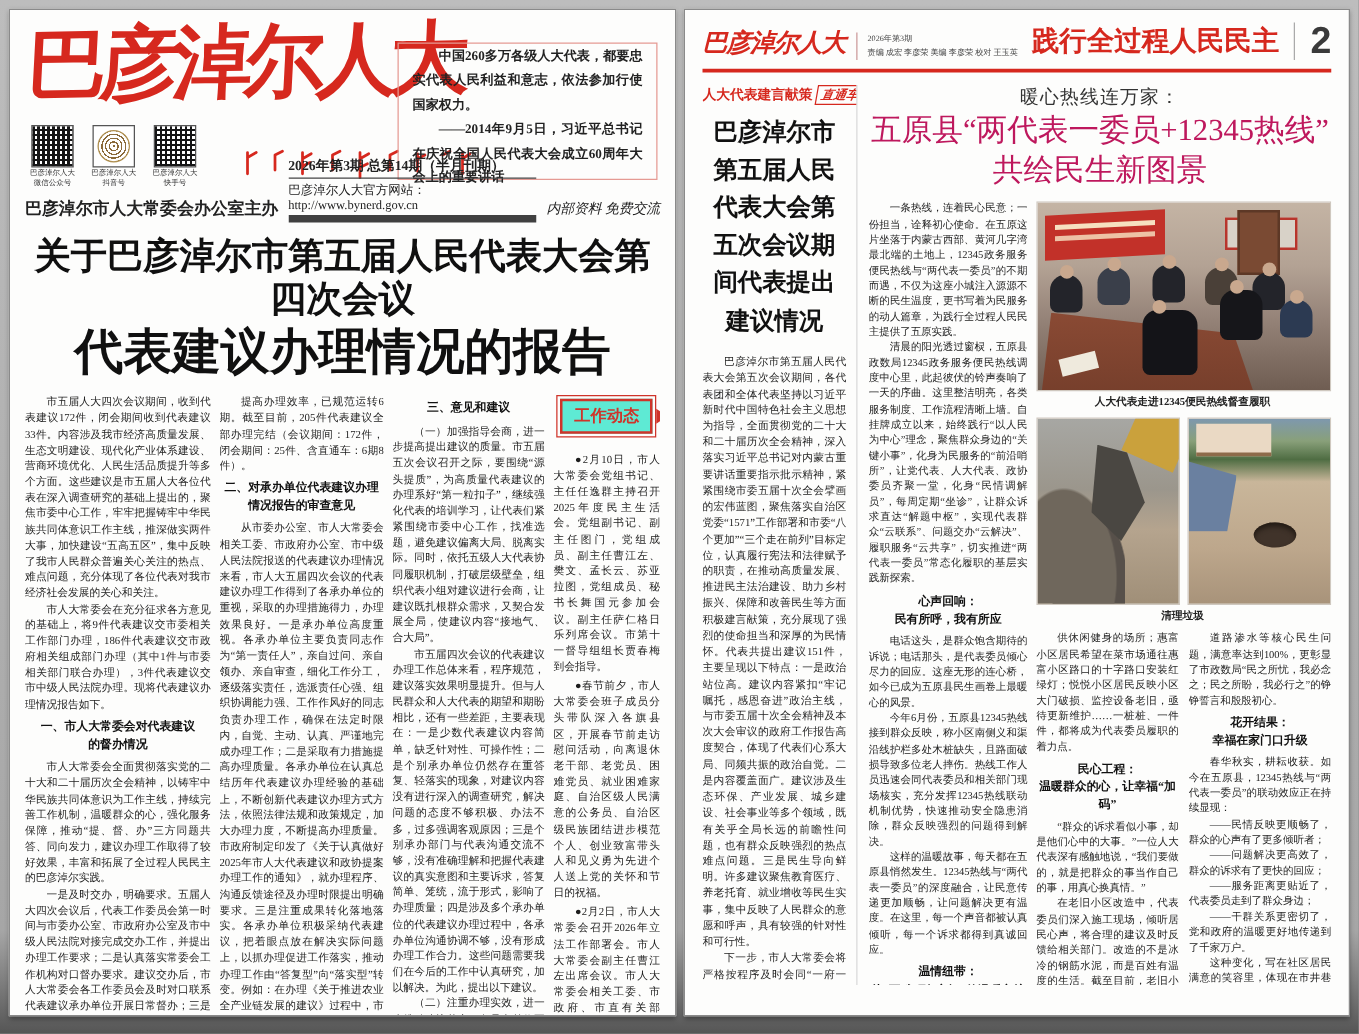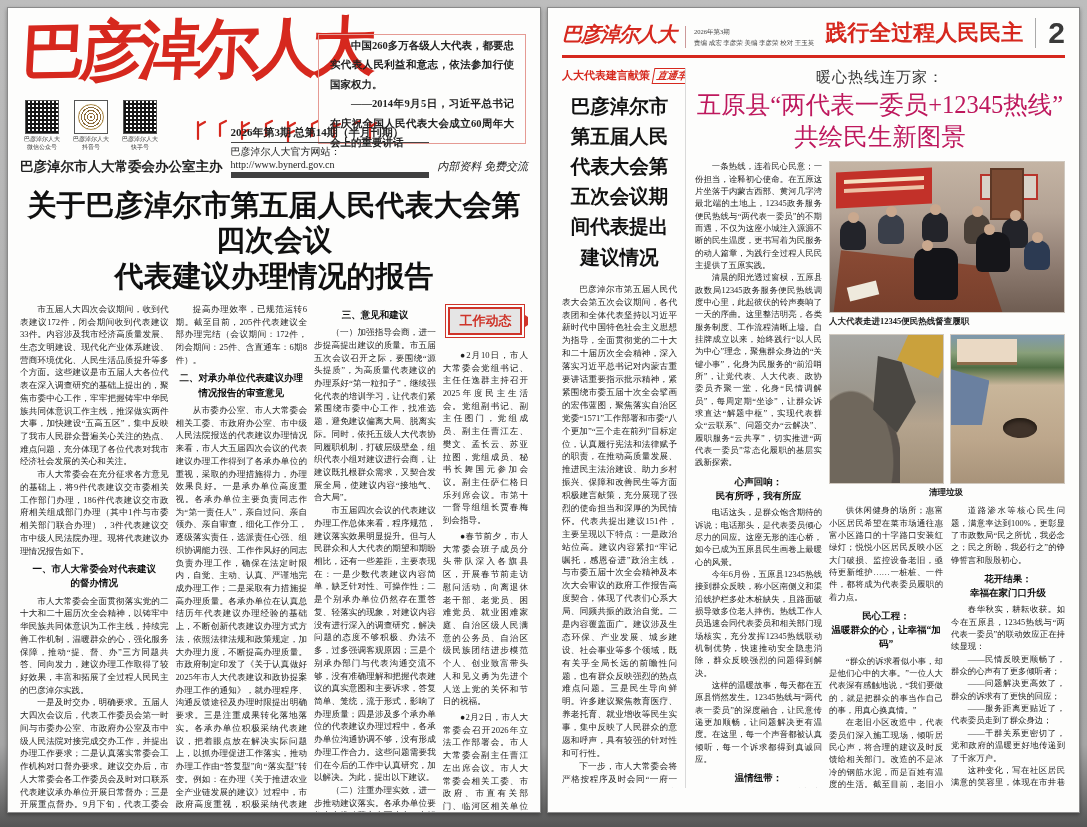--- a/index.html
+++ b/index.html
@@ -27,30 +27,30 @@
 .issue-row { position:absolute; left:0; right:0; bottom:0; display:flex; align-items:flex-end; gap:8px; }
 .organizer { font-size:13.5px; font-weight:bold; white-space:nowrap; padding-bottom:2px; }
 .issue-center { flex:1; text-align:left; border-bottom:6px solid #404040; }
 .issue-no { font-size:11px; font-weight:bold; border-bottom:1px solid #444; padding-bottom:2px; }
 .website { font-size:10px; padding:2px 0 2px 0; }
 .note { font-size:11px; font-style:italic; white-space:nowrap; padding-bottom:4px; color:#222; }
 
 
 .headline { margin-top:10px; text-align:center; font-weight:900; color:#101010; font-family:"Liberation Sans","DejaVu Sans",sans-serif; }
 .headline .h-l1 { font-size:29px; letter-spacing:0px; line-height:1.2; }
-.headline .h-l2 { font-size:29px; line-height:1.25; }
+.headline .h-l2 { font-size:39px; line-height:1.25; }
 .columns { margin-top:9px; display:flex; gap:7px; height:528px; overflow:hidden; }
 .col { overflow:hidden; }
 .col-1 { flex-basis:30.5%; }
 .col-2 { flex-basis:27%; }
 .col-3 { flex-basis:25%; }
 .col-news { flex-basis:17.5%; }
 .para, .col p { font-size:8.6px; line-height:1.48; text-align:justify; text-indent:2em; color:#1d1d1d; }
 .sec-head { font-size:9.5px; font-weight:bold; text-align:center; margin:5px 0 4px 0; white-space:pre-line; line-height:1.5; color:#111; }
-.work-label { position:relative; width:74px; margin:4px auto 14px auto; border:2px solid #cf342a; outline:1px solid #cf342a; outline-offset:2px; color:#cf342a; font-weight:bold; font-size:13px; text-align:center; padding:3px 0; background:#e5e5e5; }
+.work-label { position:relative; width:74px; margin:4px auto 14px auto; border:2px solid #cf342a; outline:1px solid #cf342a; outline-offset:2px; color:#cf342a; font-weight:bold; font-size:13px; text-align:center; padding:3px 0; background:#5eead4; }
 .work-label::after { content:""; position:absolute; right:-14px; top:50%; transform:translateY(-50%); border-left:9px solid #cf342a; border-top:6px solid transparent; border-bottom:6px solid transparent; }
 .news-item { font-size:8.4px; line-height:1.55; text-align:justify; text-indent:2em; margin-bottom:3px; }
 
 
 .rp-header { display:flex; align-items:flex-end; }
 .rp-logo { color:#d6281e; font-size:20px; font-weight:bold; font-style:italic; letter-spacing:-1px; white-space:nowrap; }
 .rp-meta { margin-left:9px; padding-left:8px; border-left:1px solid #c99; font-size:6.5px; color:#444; line-height:1.7; }
 .rp-slogan { margin-left:auto; color:#d6281e; font-weight:900; font-size:22px; white-space:nowrap; font-family:"Liberation Sans","DejaVu Sans",sans-serif; }
 .rp-pagenum { font-size:30px; font-weight:bold; color:#3a3a3a; margin-left:12px; padding-left:12px; border-left:1px solid #aaa; line-height:1; font-family:"Liberation Sans","DejaVu Sans",sans-serif; }
 .rp-rule { height:2.5px; background:#d6281e; margin-top:7px; margin-bottom:10px; }
@@ -64,21 +64,21 @@
 
 .a2-region { flex:1; padding-left:9px; display:flex; flex-direction:column; overflow:hidden; }
 .a2-kicker { text-align:center; font-size:15px; color:#333; letter-spacing:1px; }
 .a2-title { text-align:center; font-weight:400; color:#be185d; line-height:1.32; margin:2px 0 8px 0; }
 .a2-title .t1 { font-size:24.5px; }
 .a2-title .t2 { font-size:24.5px; }
 .a2-content { display:flex; flex:1; overflow:hidden; }
 .a2-col1 { width:134px; flex:none; padding-right:7px; overflow:hidden; }
 .a2-col1 p, .bcol p { font-size:8.4px; line-height:1.47; text-align:justify; text-indent:2em; }
 .a2-right { flex:1; display:flex; flex-direction:column; overflow:hidden; }
-.photo-caption { font-size:8.5px; font-weight:bold; text-align:left; margin:3px 2px 6px 0; }
+.photo-caption { font-size:8.5px; font-weight:bold; text-align:center; margin:3px 2px 6px 0; }
 .photo-caption.center { text-align:center; }
 .photo-row { display:flex; gap:6px; }
 .photo-row > div { flex:1; }
 .bottom-cols { display:flex; gap:8px; flex:1; overflow:hidden; }
 .bcol { flex:1; overflow:hidden; }
 
 
 .photo { position:relative; overflow:hidden; border:1px solid #cfc8bf; }
 .photo-meeting { height:152px; background:linear-gradient(180deg,#c4b4a4 0%,#b3a294 34%,#97857a 60%,#6f5d52 100%); }
 .pm-banner { position:absolute; left:6px; top:8px; width:96px; height:36px; background:#c23129; transform:skewY(-3deg); }

